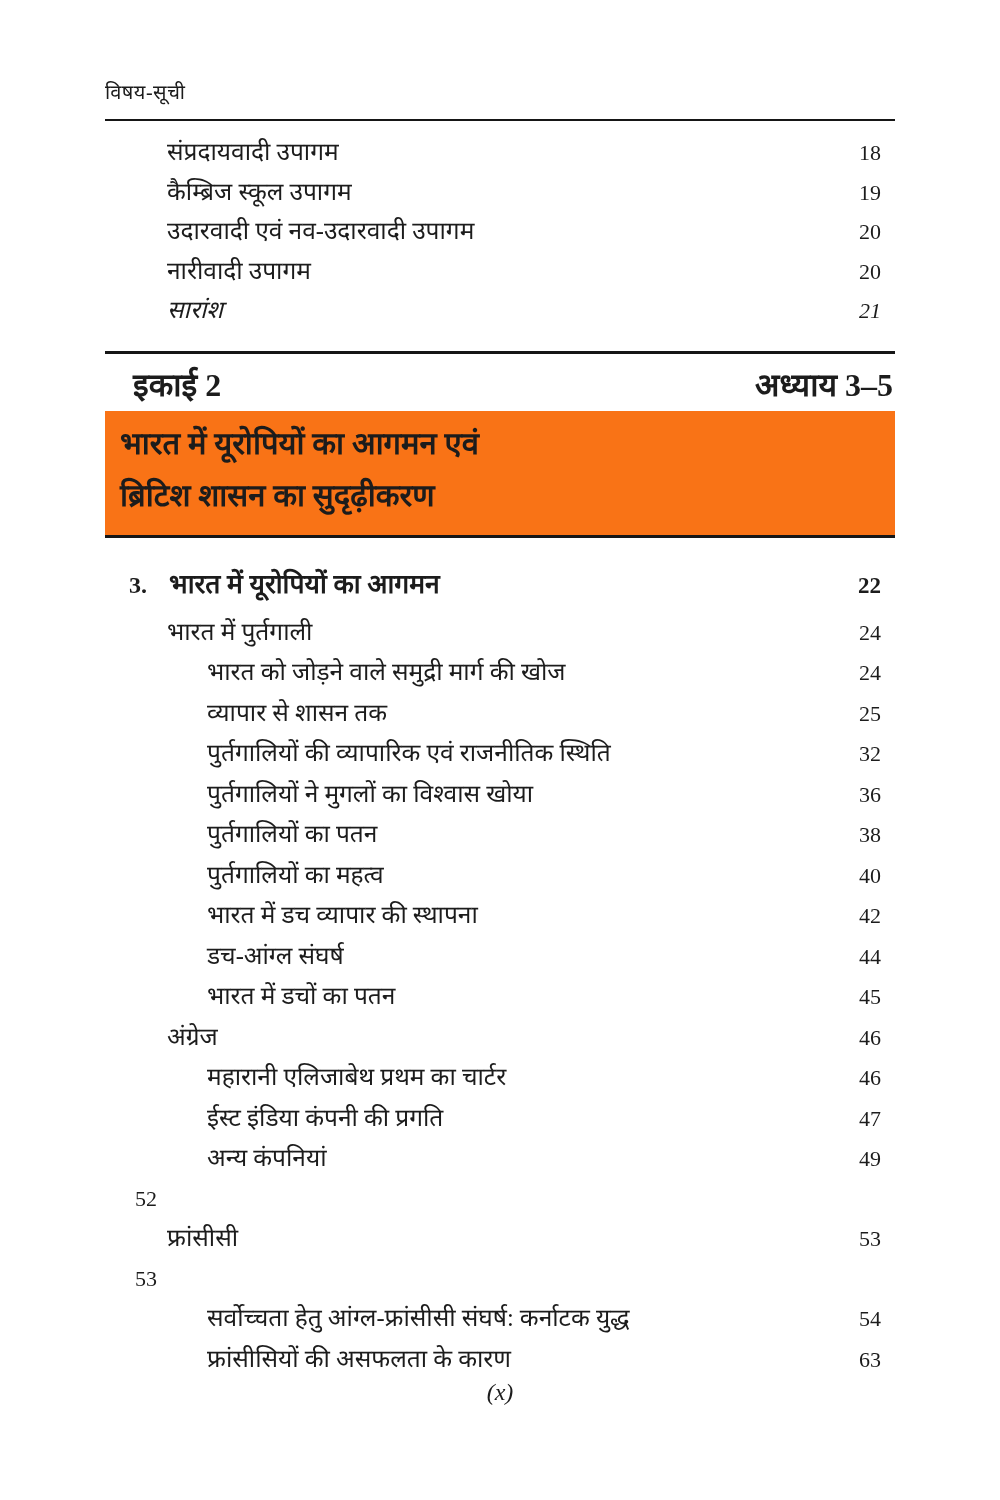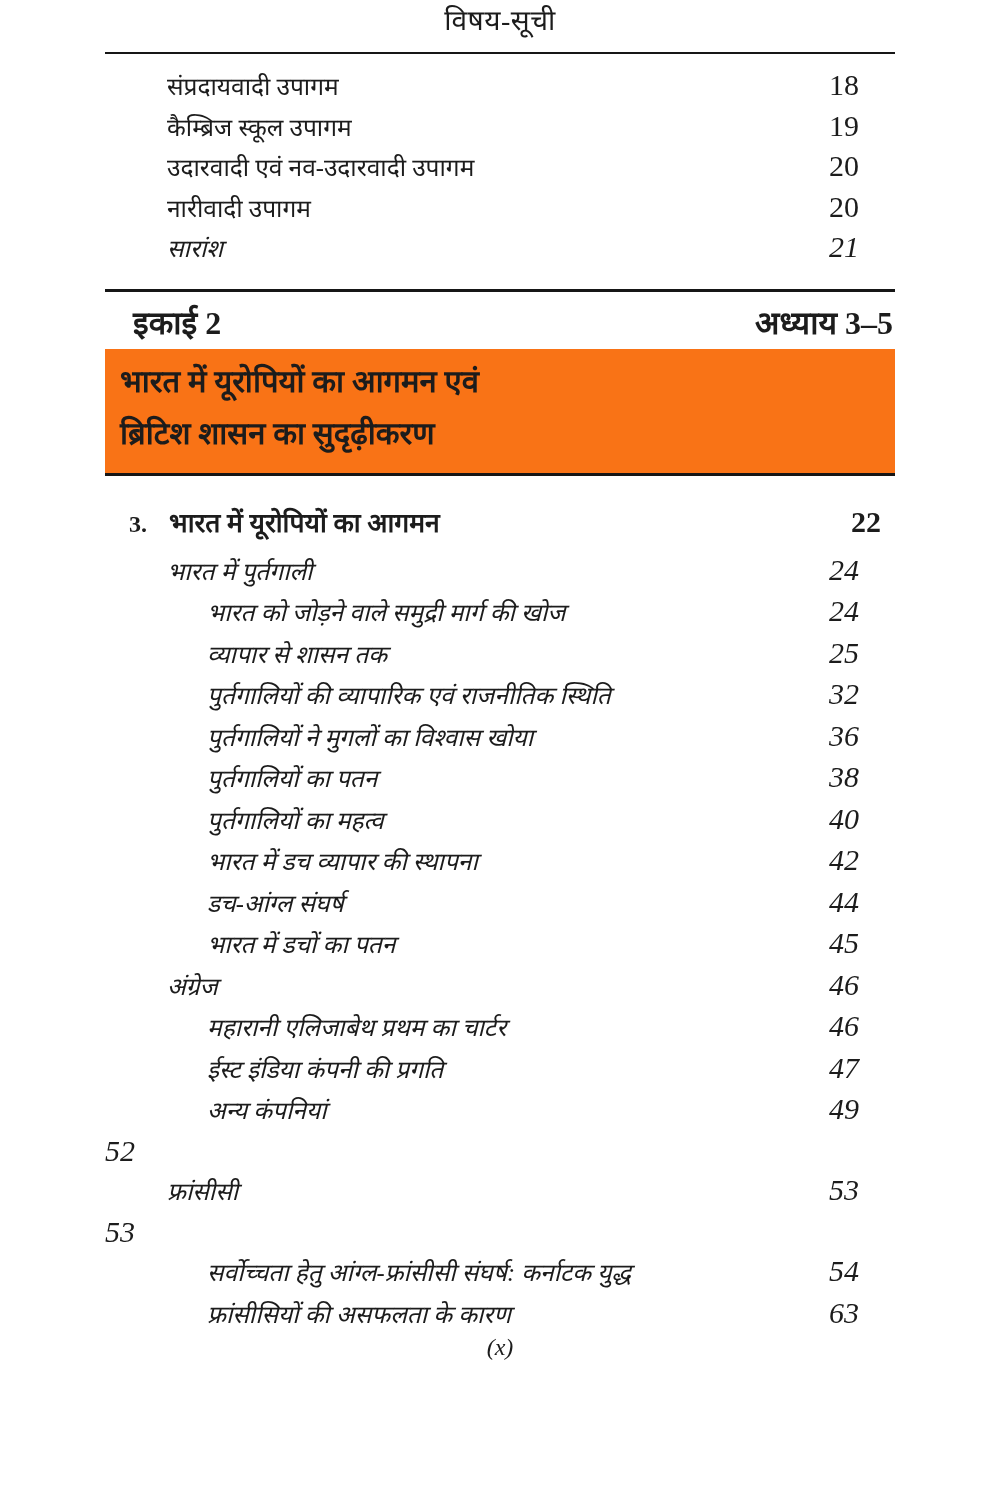--- a/index.html
+++ b/index.html
@@ -17,43 +17,44 @@
     overflow: hidden;
     box-sizing: border-box;
   }
   .content {
     position: absolute;
     left: 105px;
     right: 105px;
     top: 0;
   }
   .doc-title {
-    text-align: center;
-    font-size: 28px;
+    text-align: left;
+    font-size: 20px;
+    padding-top: 78px;
     letter-spacing: 0.5px;
   }
   .title-rule {
     border: none;
     border-top: 2.5px solid #161616;
     margin: 14px 0 10px 0;
   }
   
   .row {
     display: flex;
     justify-content: space-between;
     align-items: baseline;
     font-size: 24.5px;
     line-height: 38px;
   }
   .row .lbl { flex: 1 1 auto; }
   .row .pg {
     flex: 0 0 52px;
-    text-align: left;
+    text-align: right;
     padding-right: 14px;
-    font-size: 30px;
+    font-size: 22px;
   }
   .lvl1 .lbl { padding-left: 62px; }
   .lvl2 .lbl { padding-left: 102px; }
   .italic { font-style: italic; }
 
   .toc-top { margin-top: 12px; }
   .toc-top .row { line-height: 38.5px; }
 
   
   .unit-block { margin-top: 20px; }
@@ -92,24 +93,24 @@
   .chapter-head .num {
     flex: 0 0 40px;
     padding-left: 24px;
     font-size: 24px;
   }
   .chapter-head .lbl { flex: 1 1 auto; }
   .chapter-head .pg {
     flex: 0 0 52px;
     text-align: right;
     padding-right: 14px;
-    font-size: 30px;
+    font-size: 23px;
   }
   .chapter-items { margin-top: 6px; }
-  .chapter-items .row { line-height: 39.5px; font-style: italic; }
+  .chapter-items .row { line-height: 39.5px; }
 
   .footer-pagenum {
     text-align: center;
     font-style: italic;
     font-size: 24px;
     margin-top: 0px;
   }
 </style>
 </head>
 <body>

